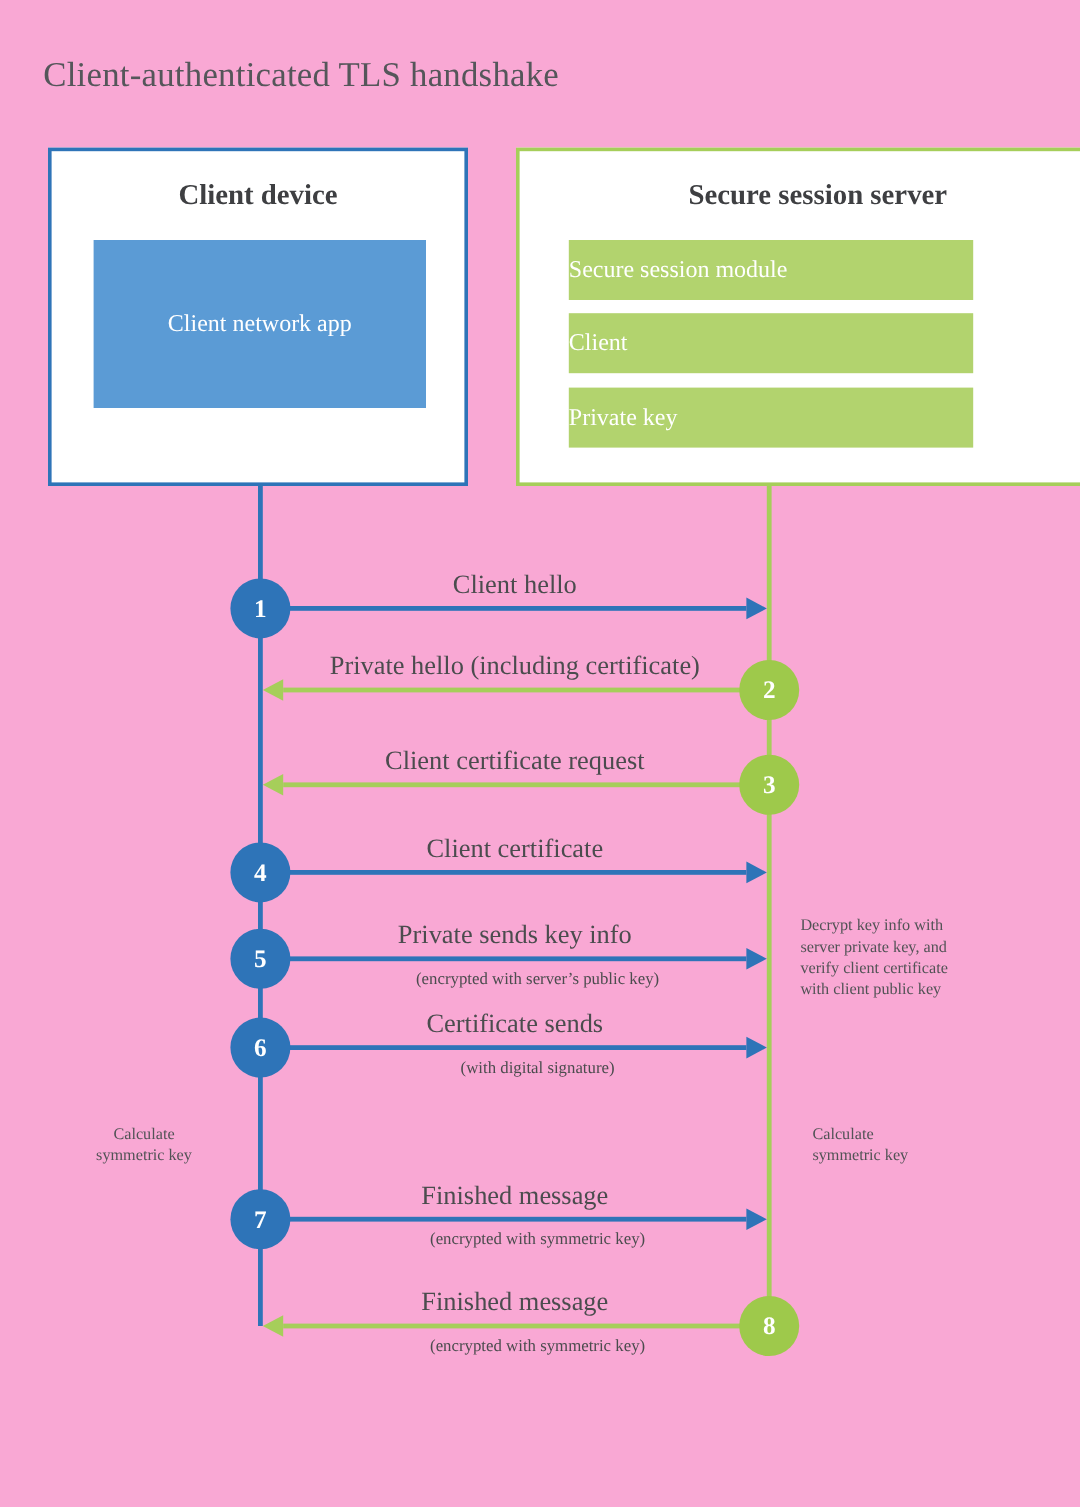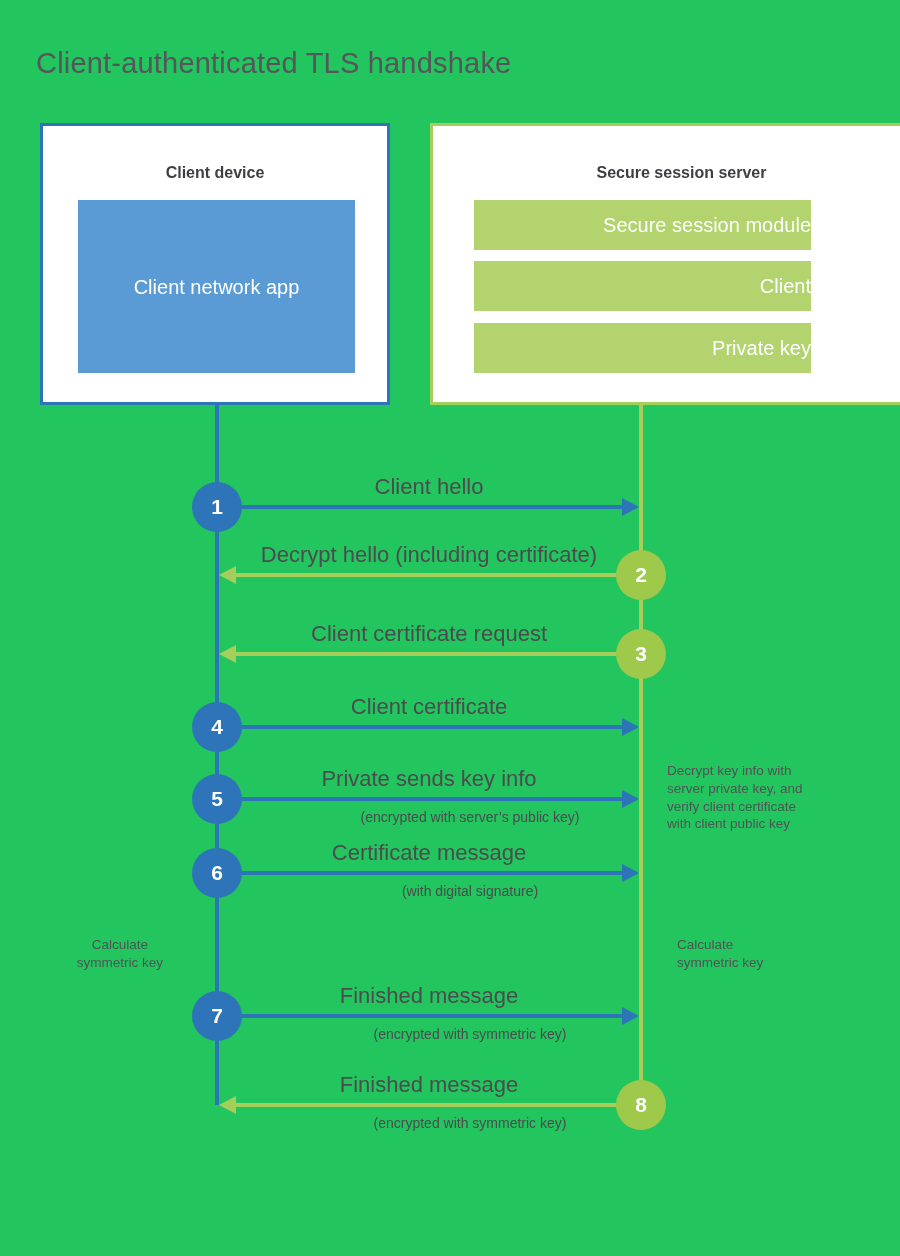--- a/index.html
+++ b/index.html
@@ -7,46 +7,46 @@
     --blue-fill:#5b9bd5;
     --green:#a6ce5a;
     --green-circle:#9ec94b;
     --green-fill:#b2d36e;
     --text-dark:#3e3f42;
     --text-label:#4b4c4e;
     --text-note:#525356;
   }
   html,body{margin:0;padding:0;background:#fff;}
   .canvas{
-    position:relative;width:900px;height:1256px;background:#22c55e;
-    font-family:Liberation Sans, sans-serif;overflow:hidden;
+    position:relative;width:900px;height:1256px;background:#f9a8d4;
+    font-family:Liberation Serif, serif;overflow:hidden;
   }
   .diagram-title{
     position:absolute;left:36px;top:28px;
     font-size:29px;font-weight:300;color:#55565a;letter-spacing:.2px;
   }
   .actor-box{
     position:absolute;top:123px;height:282px;background:#fff;
     box-sizing:border-box;border:3px solid;
   }
   .client-box{left:40px;width:350px;border-color:var(--blue);}
   .server-box{left:430px;width:503px;border-color:var(--green);}
   .actor-title{
-    margin:14px;padding-top:24px;text-align:center;
-    font-size:16px;font-weight:700;color:var(--text-dark);
+    margin:0;padding-top:24px;text-align:center;
+    font-size:24px;font-weight:700;color:var(--text-dark);
   }
   .client-app{
-    position:absolute;left:35px;top:74px;width:277px;height:173px;
+    position:absolute;left:35px;top:74px;width:277px;height:140px;
     background:var(--blue-fill);color:#fff;font-size:20px;line-height:1.5;
     display:flex;align-items:center;justify-content:center;text-align:center;
   }
   .server-bar{
     position:absolute;left:41px;width:337px;height:50px;
     background:var(--green-fill);color:#fff;font-size:20px;
-    display:flex;align-items:center;justify-content:flex-end;
+    display:flex;align-items:center;justify-content:flex-start;
   }
   .bar-1{top:74px;}
   .bar-2{top:135px;}
   .bar-3{top:197px;}
   .lifeline{position:absolute;width:4px;top:405px;}
   .lifeline-client{left:215px;height:700px;background:var(--blue);}
   .lifeline-server{left:639px;height:706px;background:var(--green);}
   .step{position:absolute;left:0;width:900px;height:0;}
   .badge{
     position:absolute;top:-25px;width:50px;height:50px;border-radius:50%;
@@ -62,21 +62,21 @@
     position:absolute;top:-9px;width:0;height:0;
     border-top:9px solid transparent;border-bottom:9px solid transparent;
   }
   .from-client .arrow-head{left:622px;border-left:17px solid var(--blue);}
   .from-server .arrow-head{left:219px;border-right:17px solid var(--green);}
   .msg-label{
     position:absolute;left:429px;top:-33px;transform:translateX(-50%);
     white-space:nowrap;font-size:22px;color:var(--text-label);
   }
   .msg-sub{
-    position:absolute;left:446px;top:10px;transform:translateX(-50%);
+    position:absolute;left:424px;top:10px;transform:translateX(-50%);
     white-space:nowrap;font-size:14px;color:var(--text-label);padding-left:48px;
   }
   .note{
     position:absolute;font-size:13.5px;line-height:1.32;color:var(--text-note);
     white-space:pre-line;
   }
   .note-server{left:667px;top:762px;width:180px;text-align:left;}
   .note-calc-left{left:120px;top:936px;transform:translateX(-50%);text-align:center;}
   .note-calc-right{left:677px;top:936px;text-align:left;}
 </style>
@@ -115,21 +115,21 @@
     <div class="arrow-line"></div>
     <div class="arrow-head"></div>
     <div class="badge">1</div>
     <div class="msg-label">Client hello</div>
 
   </div>
       <div class="step from-server" style="top: 575px;">
     <div class="arrow-line"></div>
     <div class="arrow-head"></div>
     <div class="badge">2</div>
-    <div class="msg-label">Decrypt hello (including certificate)</div>
+    <div class="msg-label">Private hello (including certificate)</div>
 
   </div>
       <div class="step from-server" style="top: 654px;">
     <div class="arrow-line"></div>
     <div class="arrow-head"></div>
     <div class="badge">3</div>
     <div class="msg-label">Client certificate request</div>
 
   </div>
       <div class="step from-client" style="top: 727px;">
@@ -143,21 +143,21 @@
     <div class="arrow-line"></div>
     <div class="arrow-head"></div>
     <div class="badge">5</div>
     <div class="msg-label">Private sends key info</div>
     <div class="msg-sub">(encrypted with server’s public key)</div>
   </div>
       <div class="step from-client" style="top: 873px;">
     <div class="arrow-line"></div>
     <div class="arrow-head"></div>
     <div class="badge">6</div>
-    <div class="msg-label">Certificate message</div>
+    <div class="msg-label">Certificate sends</div>
     <div class="msg-sub">(with digital signature)</div>
   </div>
       <div class="step from-client" style="top: 1016px;">
     <div class="arrow-line"></div>
     <div class="arrow-head"></div>
     <div class="badge">7</div>
     <div class="msg-label">Finished message</div>
     <div class="msg-sub">(encrypted with symmetric key)</div>
   </div>
       <div class="step from-server" style="top: 1105px;">

